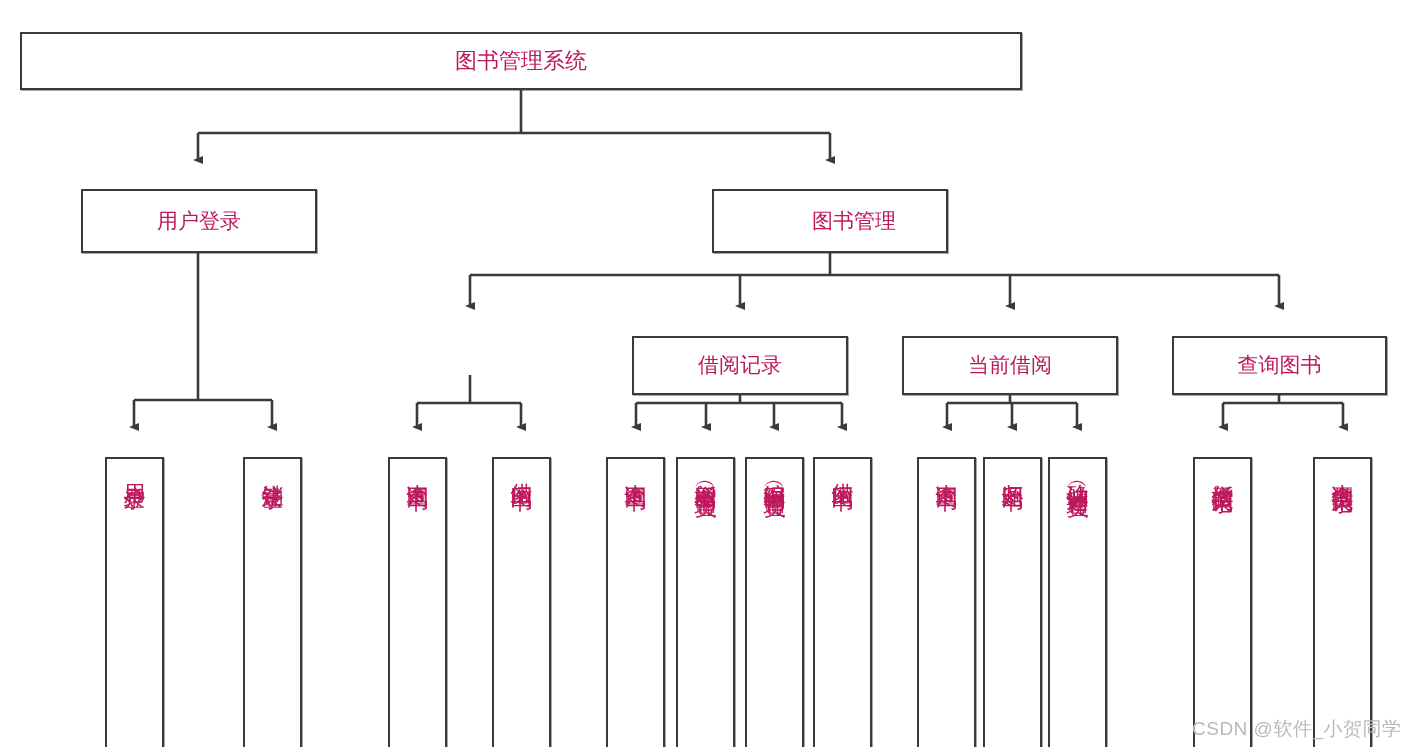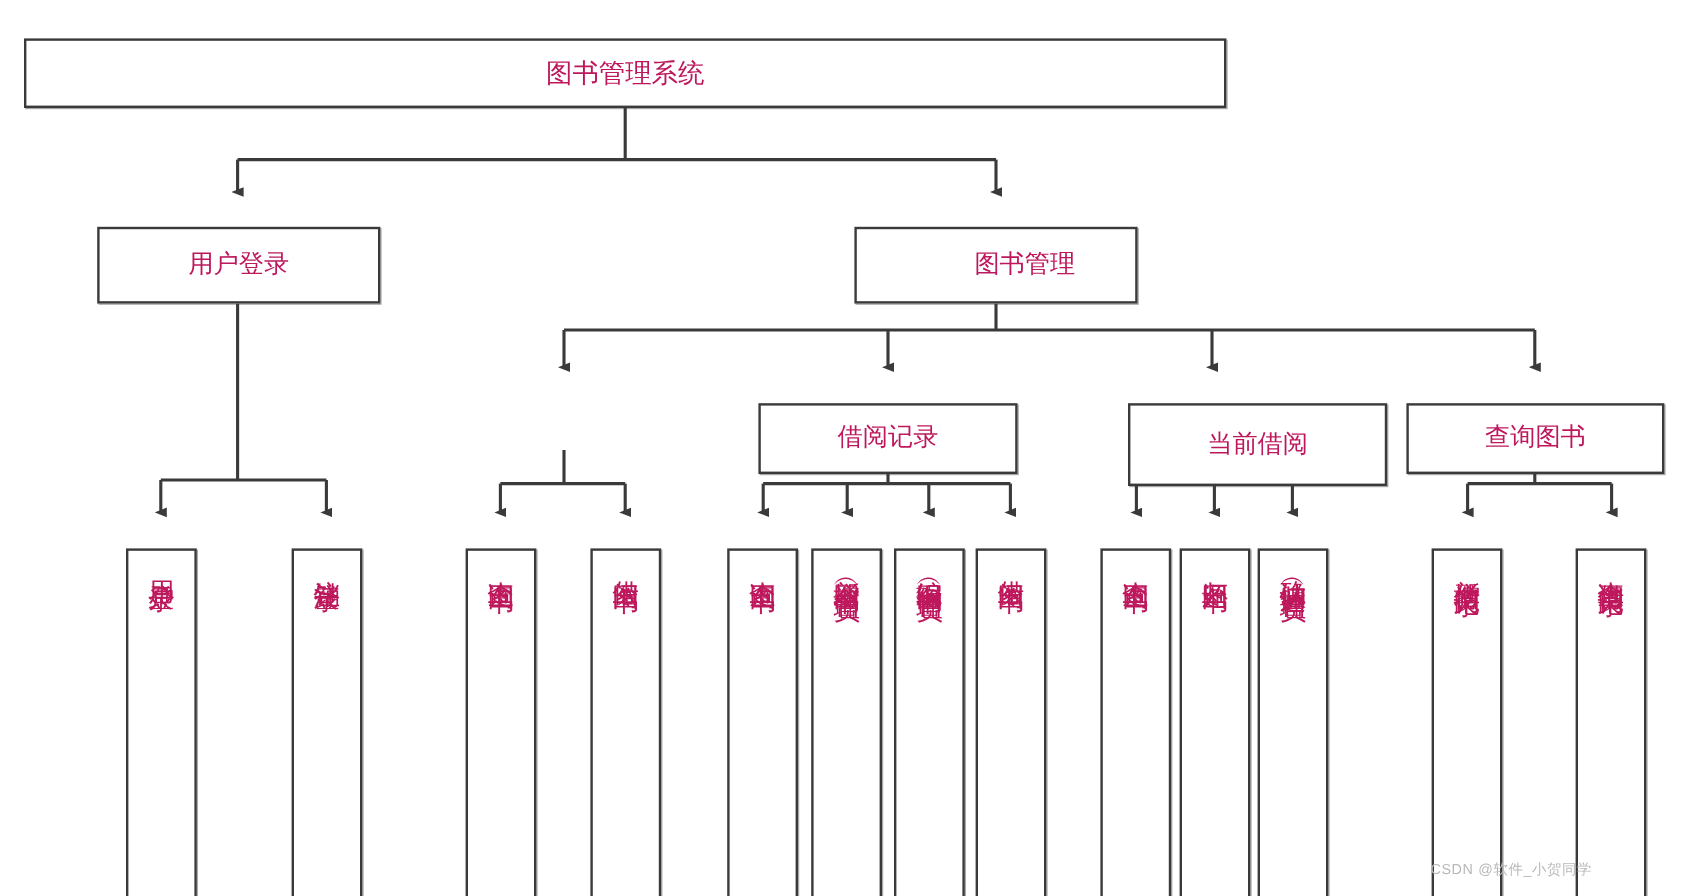--- a/index.html
+++ b/index.html
@@ -56,21 +56,21 @@
   .node.vertical .label {
     writing-mode: vertical-rl;
     text-orientation: upright;
     font-size: 22px;
     letter-spacing: 2px;
     line-height: 1;
     white-space: nowrap;
   }
   .watermark {
     position: absolute;
-    font-size: 12px;
+    font-size: 19px;
     color: #b9b9b9;
     letter-spacing: 0.5px;
     white-space: nowrap;
   }
 </style>
 </head>
 <body>
 
 <div id="canvas">
 
@@ -131,21 +131,21 @@
   <div class="node horizontal" style="left:81px; top:169px; width:236px; height:64px;">
     <span class="label">用户登录</span>
   </div>
   <div class="node horizontal" style="left:712px; top:169px; width:236px; height:64px;padding-left:48px;">
     <span class="label">图书管理</span>
   </div>
 
   <div class="node horizontal" style="left:632px; top:316px; width:216px; height:59px;">
     <span class="label">借阅记录</span>
   </div>
-  <div class="node horizontal" style="left:940px; top:316px; width:216px; height:69px;font-family:Liberation Serif, serif;">
+  <div class="node horizontal" style="left:902px; top:316px; width:216px; height:59px;">
     <span class="label">当前借阅</span>
   </div>
   <div class="node horizontal" style="left:1172px; top:316px; width:215px; height:59px;">
     <span class="label">查询图书</span>
   </div>
 
   <div class="node vertical" style="left:105px; top:437px; width:59px; height:297px;">
     <span class="label">用户登录</span>
   </div>
   <div class="node vertical" style="left:243px; top:437px; width:59px; height:297px;">

